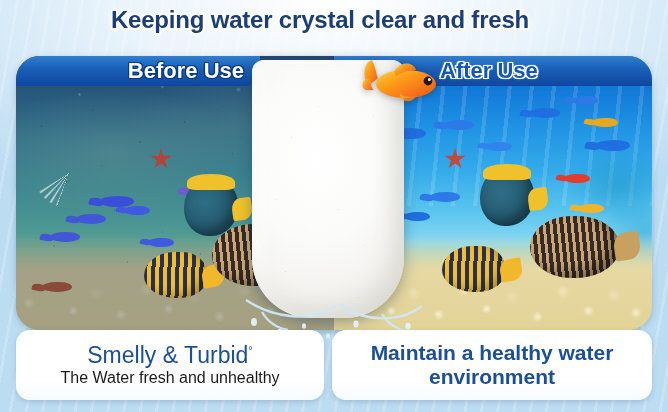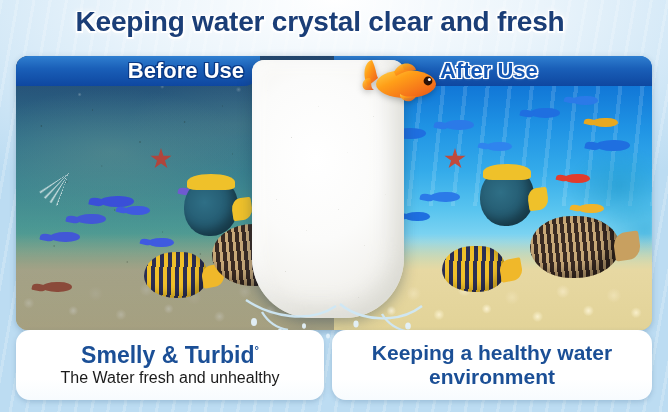--- a/index.html
+++ b/index.html
@@ -19,34 +19,34 @@
     position:absolute;inset:0;
     background:repeating-linear-gradient(100deg,
       rgba(255,255,255,0.55) 0px, rgba(255,255,255,0.55) 3px,
       rgba(255,255,255,0.0) 3px, rgba(255,255,255,0.0) 16px);
     opacity:.35;pointer-events:none;
   }
 
   
   .title{
     position:absolute;left:0;top:6px;width:640px;text-align:center;
-    font-size:28px;font-weight:bold;letter-spacing:-0.2px;
+    font-size:24px;font-weight:bold;letter-spacing:-0.2px;
     color:#1b3e77;
     text-shadow:
       -1.5px -1.5px 0 #ffffff, 1.5px -1.5px 0 #ffffff,
       -1.5px  1.5px 0 #ffffff, 1.5px  1.5px 0 #ffffff,
        0 0 6px #ffffff, 0 0 10px #ffffff;
     white-space:nowrap;
     z-index:30;
   }
 
   
   .photo-wrap{
     position:absolute;left:16px;top:56px;width:636px;height:274px;
-    border-radius:12px;overflow:hidden;
+    border-radius:24px;overflow:hidden;
     box-shadow:0 2px 6px rgba(40,80,120,.28);
   }
   .panel{position:absolute;top:0;height:274px;width:318px;overflow:hidden;}
   .panel.left{left:0;}
   .panel.right{left:318px;}
 
   
   .water-before{
     position:absolute;inset:0;
     background:linear-gradient(180deg,
@@ -280,21 +280,21 @@
     position:absolute;top:330px;height:70px;
     background:linear-gradient(180deg,#ffffff 0%,#ffffff 70%,#f7fbfe 100%);
     border-radius:14px;
     box-shadow:0 2px 5px rgba(60,100,140,.25);
     display:flex;flex-direction:column;align-items:center;justify-content:center;
     z-index:26;
   }
   .caption.left{left:16px;width:308px;}
   .caption.right{left:332px;width:320px;}
   .cap-title{
-    font-size:23px;font-weight:bold;color:#1b4f96;line-height:1.06;white-space:nowrap;
+    font-size:23px;font-weight:normal;color:#1b4f96;line-height:1.06;white-space:nowrap;
   }
   .caption.right .cap-title{
     font-size:21px;font-weight:bold;color:#1b4f96;line-height:1.12;
     white-space:normal;text-align:center;
   }
   .cap-sub{
     font-size:16px;color:#1b1b1b;line-height:1.15;margin-top:2px;white-space:nowrap;
   }
   .deg{font-size:11px;vertical-align:super;}
 </style>
@@ -406,16 +406,16 @@
   </svg>
 
   <div class="caption left">
     <div class="cap-title">
       <span>Smelly &amp; Turbid</span><span class="deg">°</span>
     </div>
     <div class="cap-sub">The Water fresh and unhealthy</div>
   </div>
 
   <div class="caption right">
-    <div class="cap-title">Keeping a healthy water</div>
+    <div class="cap-title">Maintain a healthy water</div>
     <div class="cap-title">environment</div>
   </div>
 </div>
 
 </body></html>

